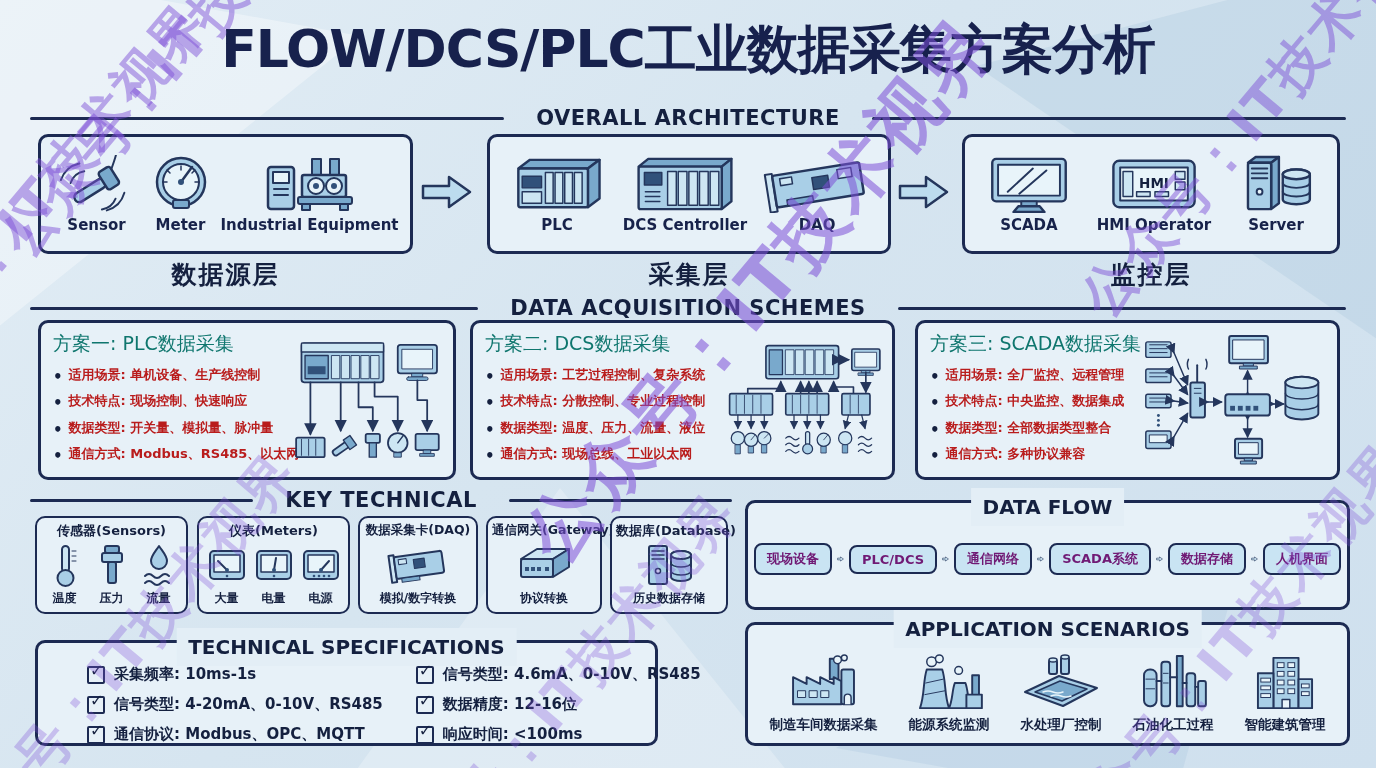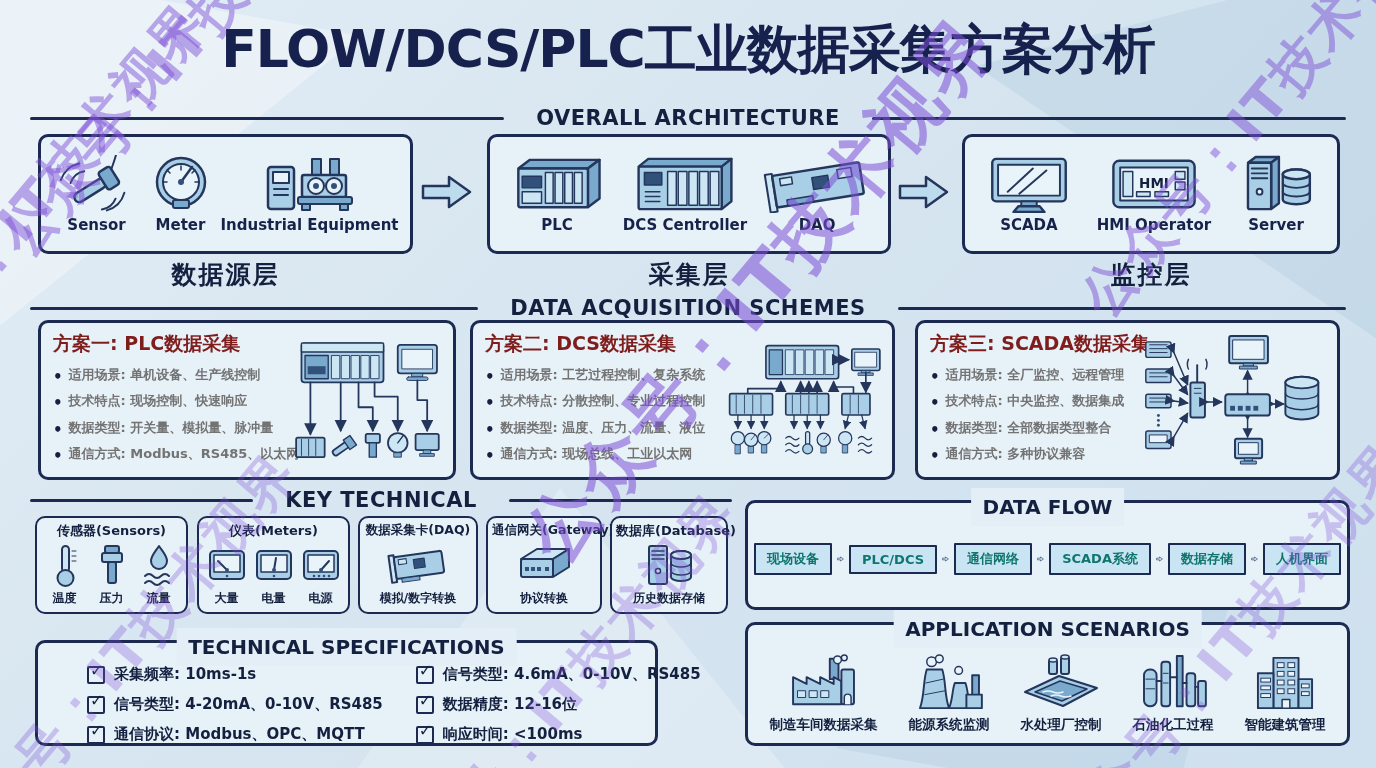--- a/index.html
+++ b/index.html
@@ -28,41 +28,41 @@
   .arch-box{display:flex;justify-content:space-around;align-items:center;padding:6px 8px;}
   .arch-item{display:flex;flex-direction:column;align-items:center;gap:3px;}
   .arch-item .lbl{font-size:15px;font-weight:800;color:#17224a;white-space:nowrap;}
 
   .blk-arrow{position:absolute;z-index:2;}
 
   .layer-lbl{position:absolute;z-index:2;font-size:25px;font-weight:900;color:#14203f;text-align:center;letter-spacing:2px;}
 
   .scheme-box{display:flex;padding:8px 8px 6px 12px;}
   .scheme-text{display:flex;flex-direction:column;}
-  .scheme-title{font-size:19px;font-weight:700;color:#7f1d1d;margin-bottom:7px;white-space:nowrap;}
-  .bullet{font-size:13px;font-weight:700;color:#737373;line-height:1.75;display:flex;gap:6px;white-space:nowrap;}
+  .scheme-title{font-size:19px;font-weight:400;color:#0f766e;margin-bottom:7px;white-space:nowrap;}
+  .bullet{font-size:13px;font-weight:700;color:#b91c1c;line-height:1.75;display:flex;gap:6px;white-space:nowrap;}
   .bullet::before{content:"•";font-size:15px;color:#14203f;}
   .scheme-art{flex:1;position:relative;min-width:0;}
   .scheme-art svg{position:absolute;inset:0;width:100%;height:100%;}
 
   .kc-box{display:flex;flex-direction:column;padding:4px 4px 5px;}
   .kc-title{text-align:center;font-size:13px;font-weight:800;color:#14203f;white-space:nowrap;}
   .kc-title.sm{font-size:12.5px;}
   .kc-tri{flex:1;display:grid;grid-template-columns:repeat(3,1fr);justify-items:center;align-items:center;}
   .kc-labels{display:grid;grid-template-columns:repeat(3,1fr);justify-items:center;}
   .kc-labels span{font-size:12px;font-weight:800;color:#14203f;}
   .kc-one{flex:1;display:flex;align-items:center;justify-content:center;}
   .kc-cap{text-align:center;font-size:12px;font-weight:800;color:#14203f;white-space:nowrap;}
 
   .legend{position:absolute;top:-15px;left:50%;transform:translateX(-50%);
     background:#e3eef6;padding:7px 12px;font-size:20px;font-weight:900;color:#14203f;white-space:nowrap;}
 
   .flow-row{display:flex;align-items:center;justify-content:center;gap:5px;height:100%;padding:8px 6px 0;box-sizing:border-box;}
-  .flow-node{border:2.5px solid #1c2a52;border-radius:1px;background:#c9e4f3;padding:5px 11px;
-    font-weight:800;font-size:13px;color:#0f766e;white-space:nowrap;}
+  .flow-node{border:2.5px solid #1c2a52;border-radius:8px;background:#c9e4f3;padding:5px 11px;
+    font-weight:800;font-size:13px;color:#701a75;white-space:nowrap;}
 
   .spec-grid{display:grid;grid-template-columns:1fr 1fr;padding:22px 14px 8px 16px;row-gap:11px;}
   .spec-item{display:flex;align-items:center;gap:9px;font-size:15px;font-weight:800;color:#14203f;white-space:nowrap;padding-left:33px;}
   .checkbox{width:14px;height:14px;border:2.5px solid #1c2a52;border-radius:2px;position:relative;flex:none;}
   .checkbox::after{content:"✓";position:absolute;left:1px;top:-7px;font-size:16px;font-weight:900;color:#14203f;}
 
   .app-row{display:flex;justify-content:space-around;align-items:flex-end;height:100%;padding:16px 6px 9px;box-sizing:border-box;}
   .app-item{display:flex;flex-direction:column;align-items:center;gap:4px;}
   .app-lbl{font-size:13.5px;font-weight:900;color:#14203f;white-space:nowrap;}
 

